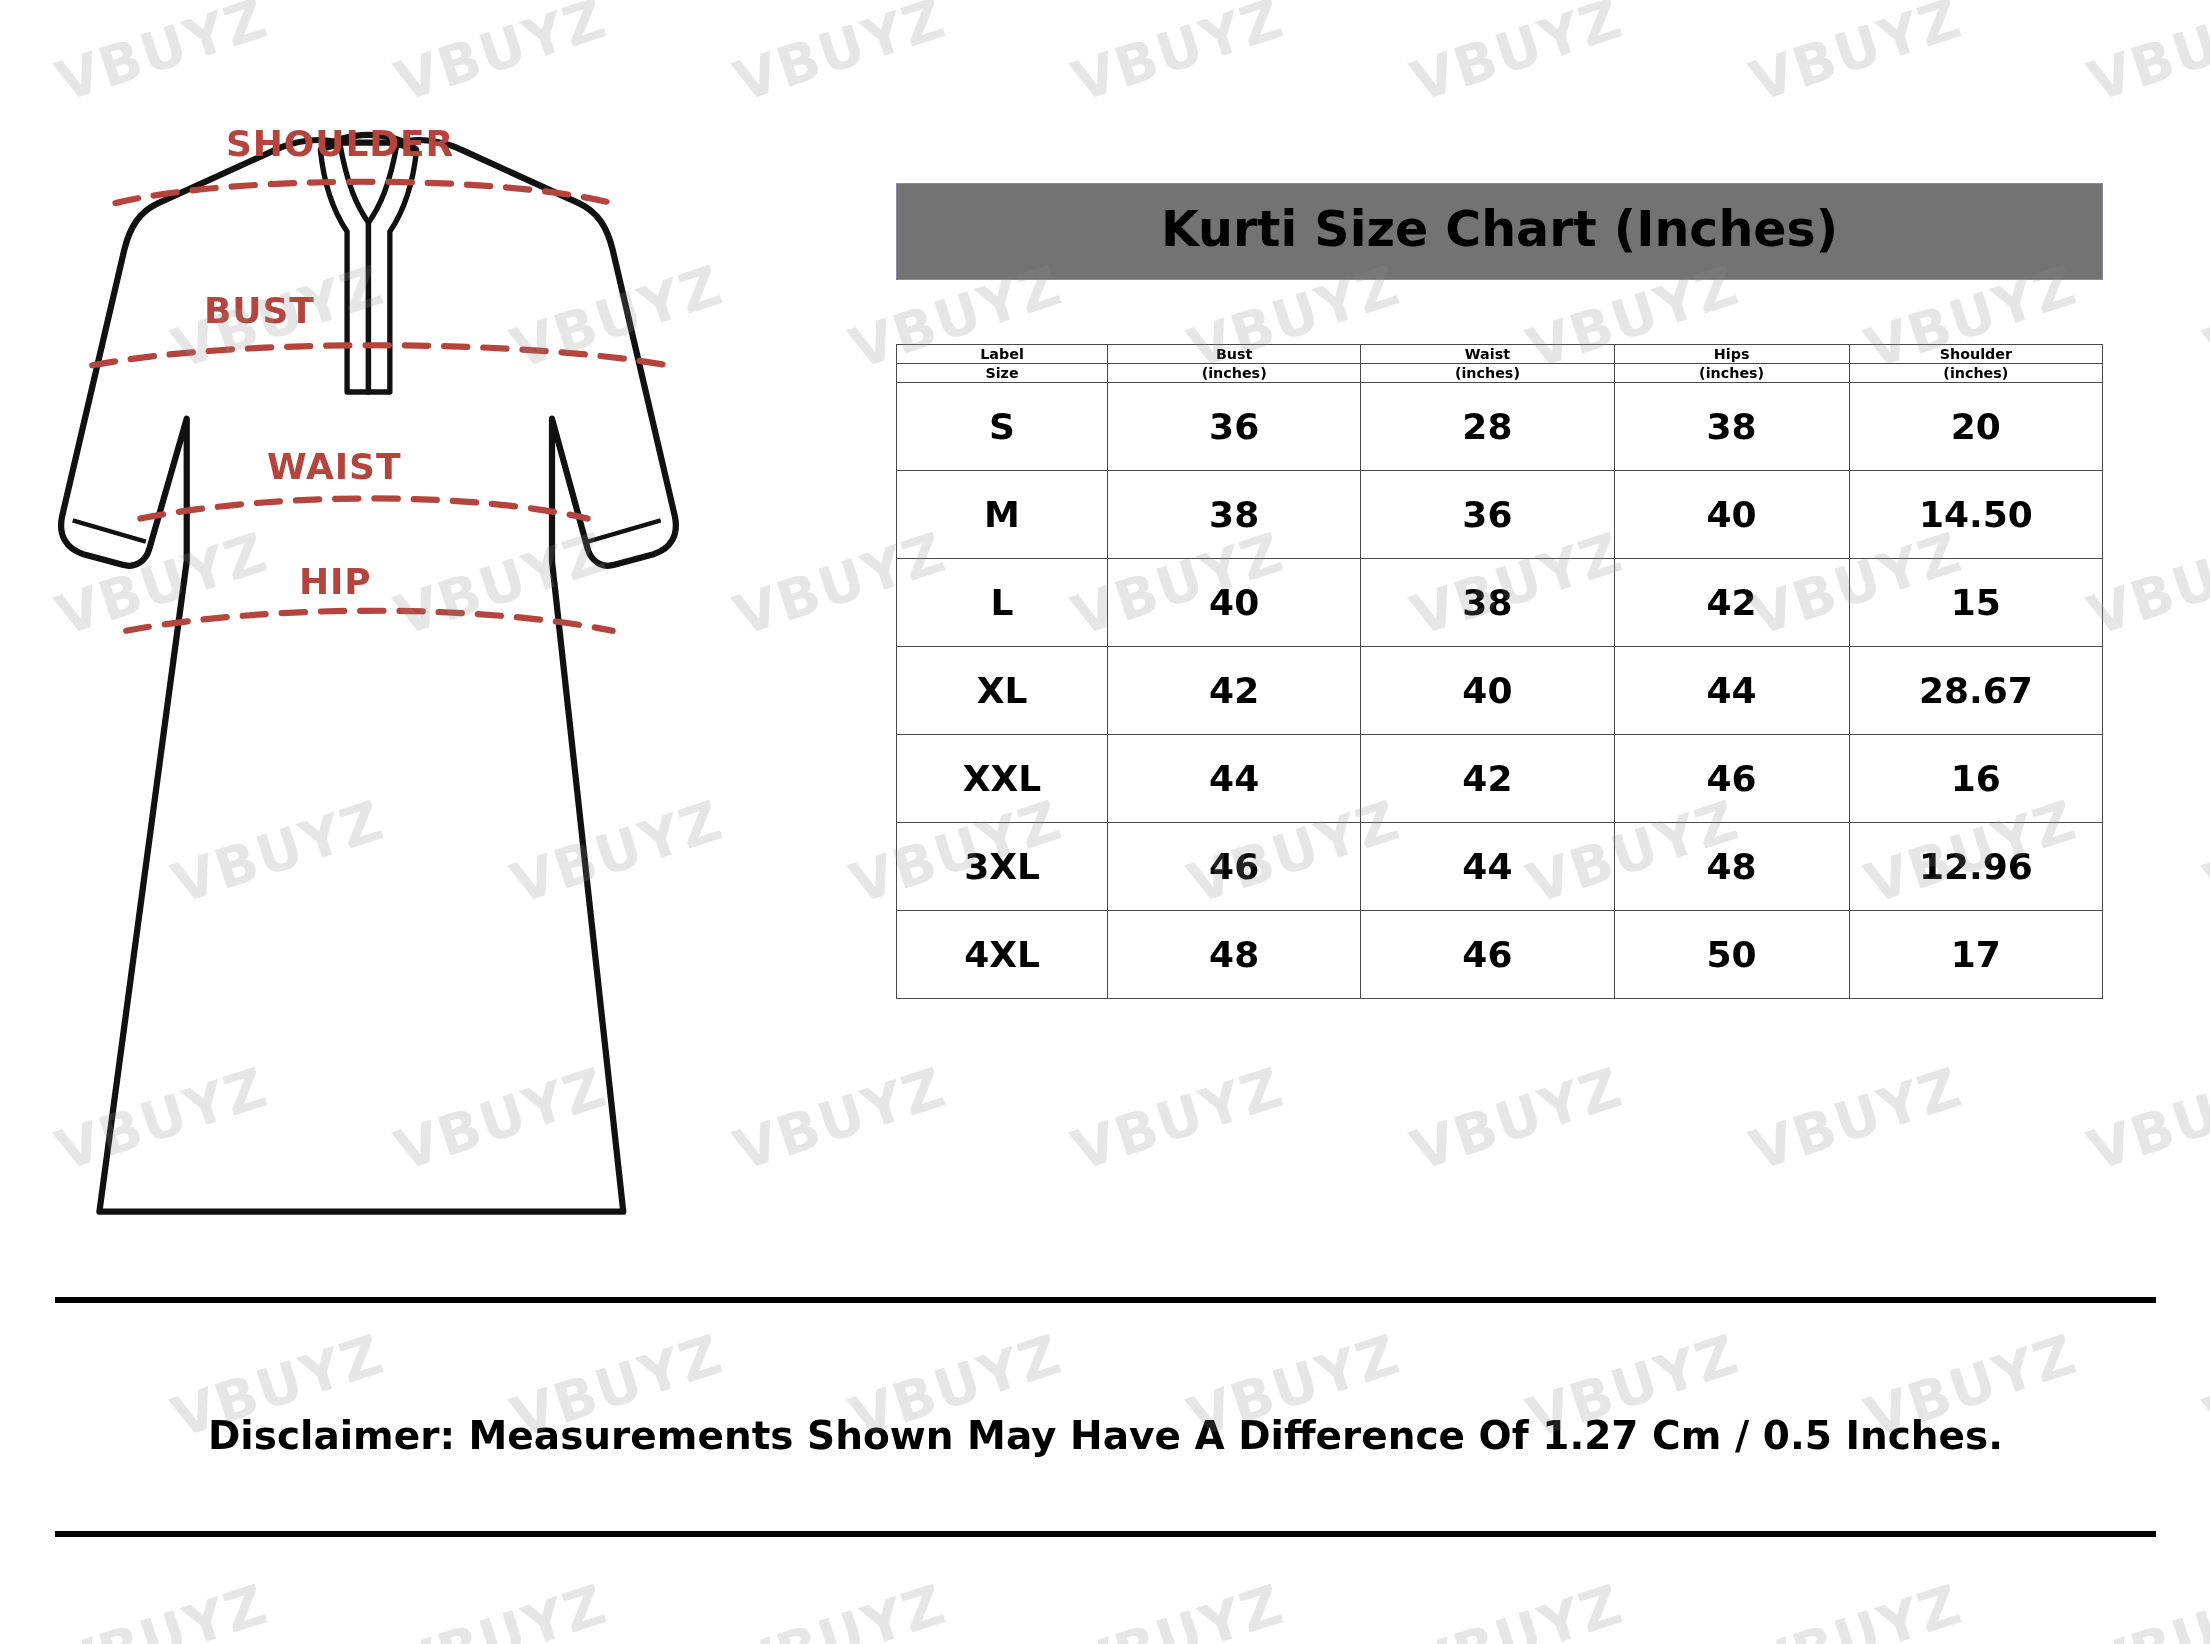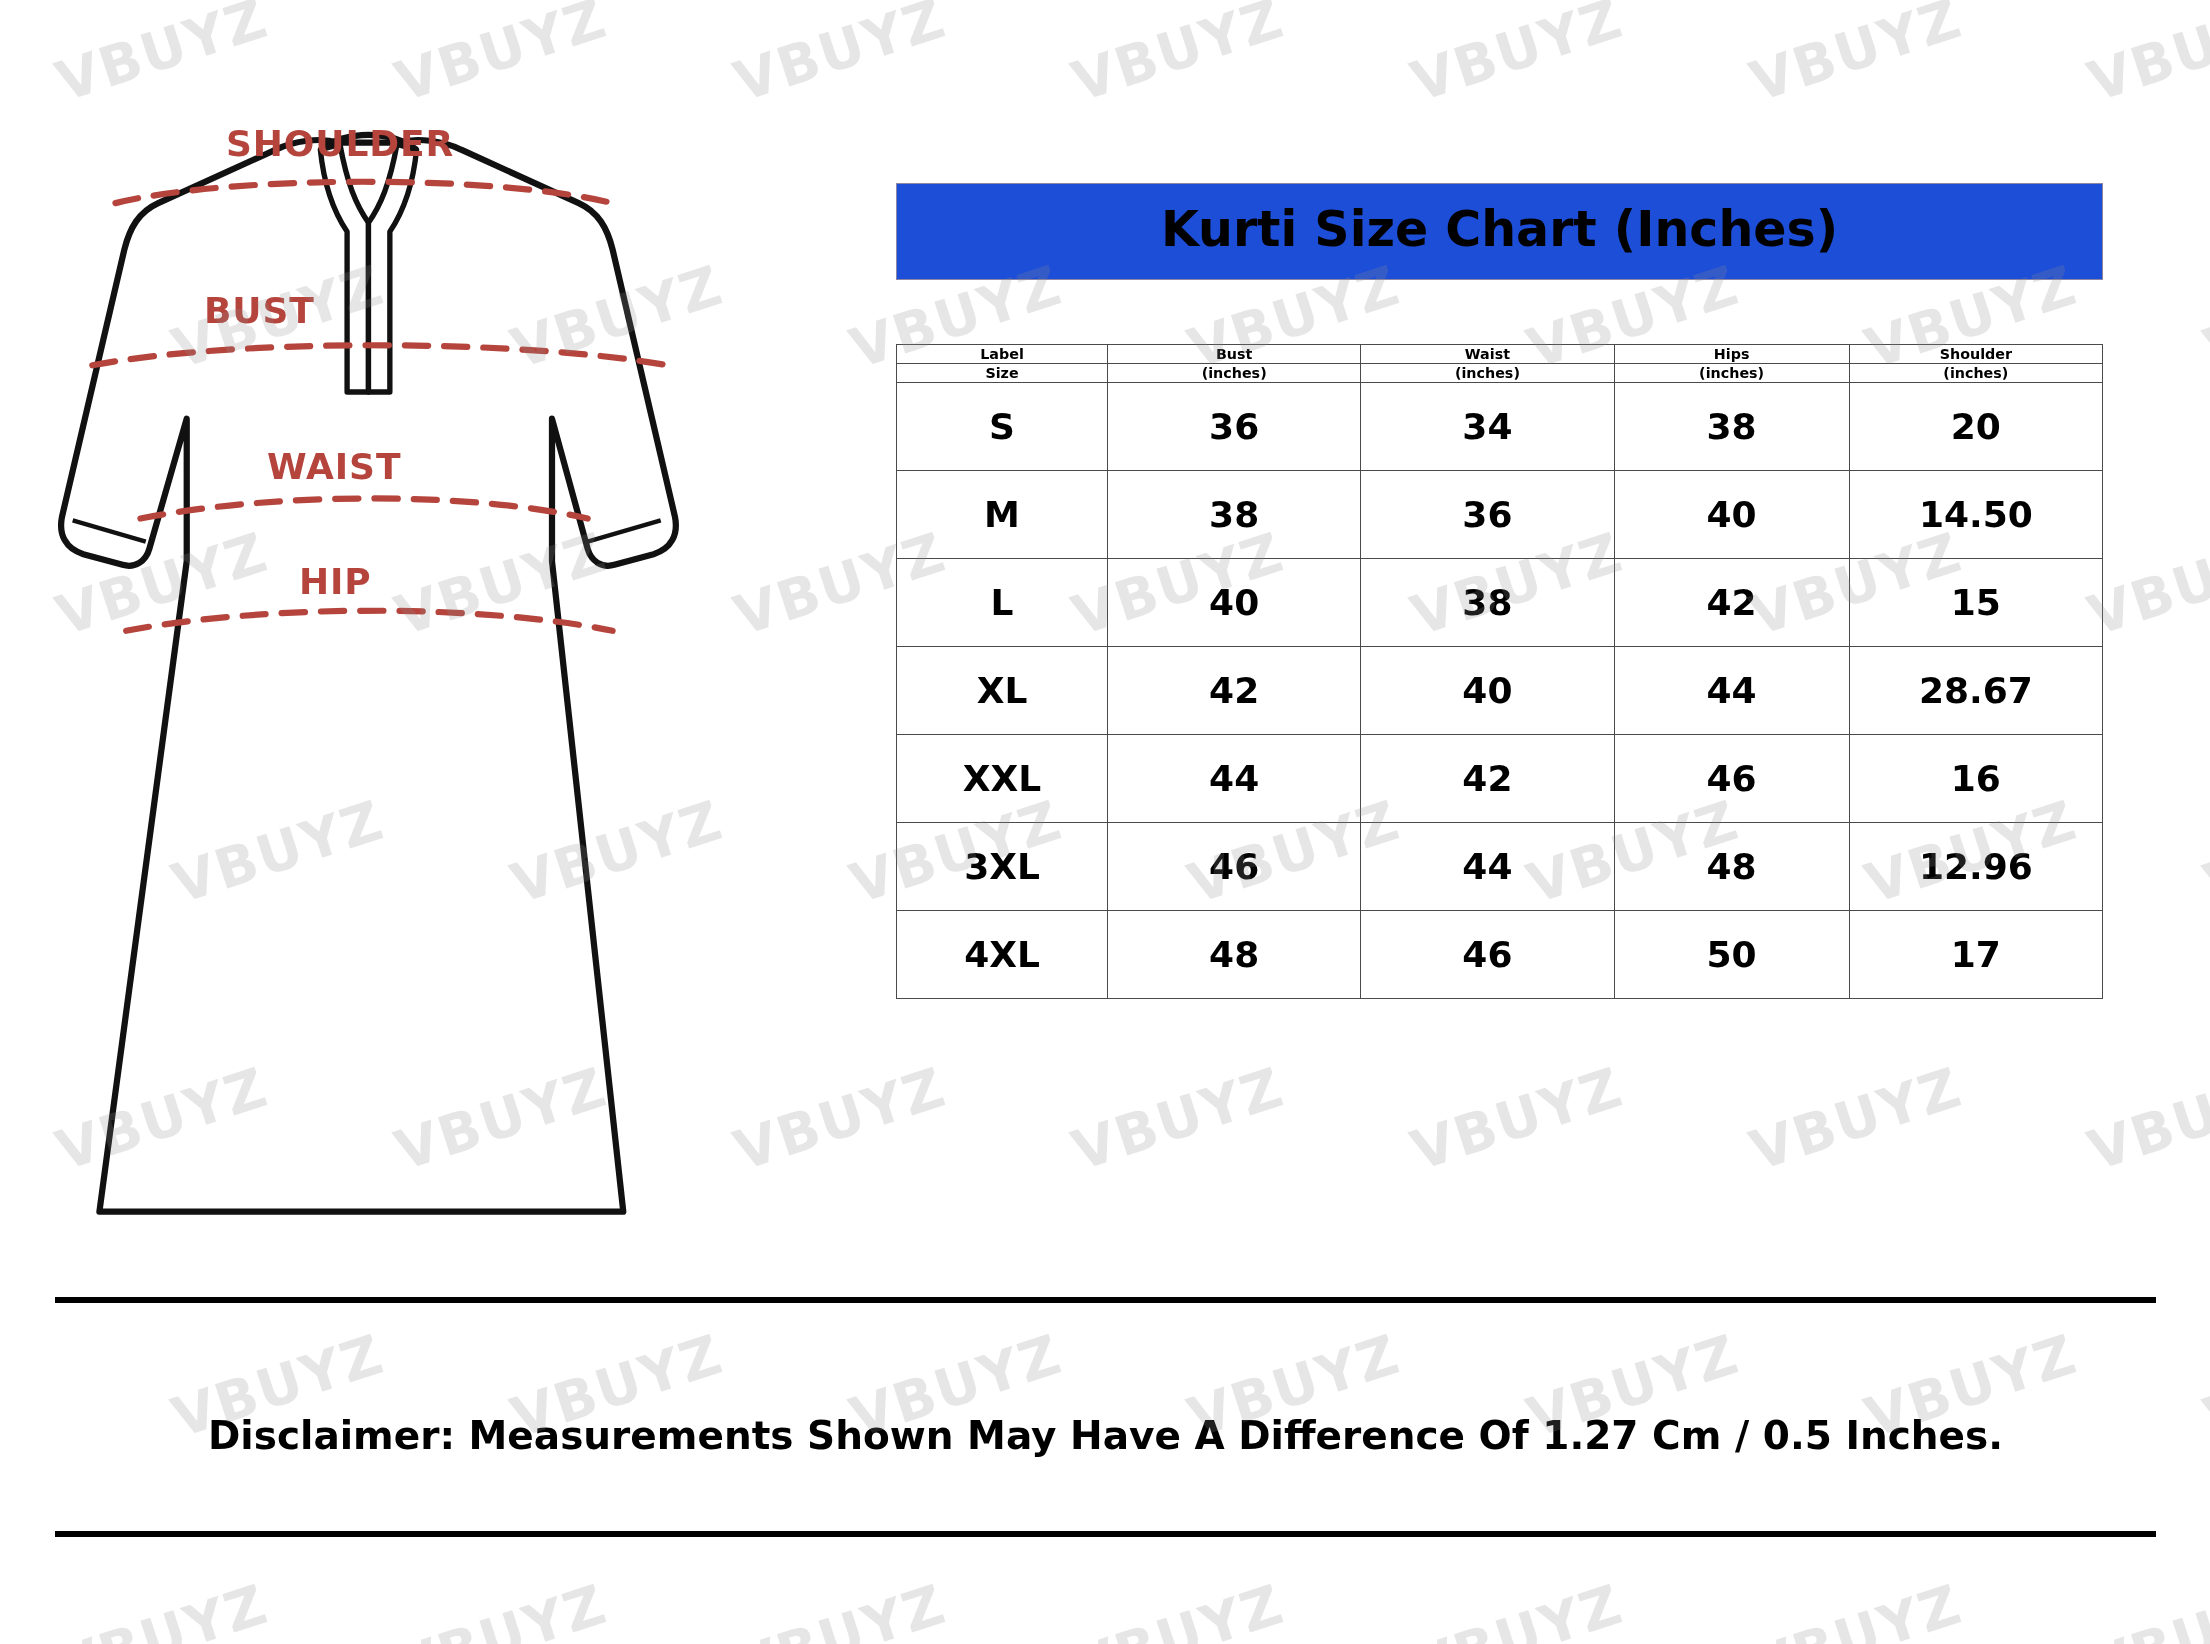--- a/index.html
+++ b/index.html
@@ -51,21 +51,21 @@
   .garment-svg { display: block; }
 
   
   .chart-panel {
     position: absolute;
     left: 896px;
     top: 183px;
     width: 1207px;
   }
   .chart-title {
-    background: #1d4ed8;
+    background: #737373;
     border: 1.8px solid #8d85a4;
     text-align: center;
     font-size: 49px;
     font-weight: 700;
     color: #000;
     padding: 21.4px 0 25px 0;
     line-height: 1;
     font-family: "DejaVu Sans", sans-serif;
   }
   table.size-table {
@@ -199,21 +199,21 @@
           <th>(inches)</th>
           <th>(inches)</th>
           <th>(inches)</th>
           <th>(inches)</th>
         </tr>
       </thead>
       <tbody>
         <tr>
           <td class="label-cell">S</td>
           <td>36</td>
-          <td>34</td>
+          <td>28</td>
           <td>38</td>
           <td>20</td>
         </tr>
         <tr>
           <td class="label-cell">M</td>
           <td>38</td>
           <td>36</td>
           <td>40</td>
           <td>14.50</td>
         </tr>

